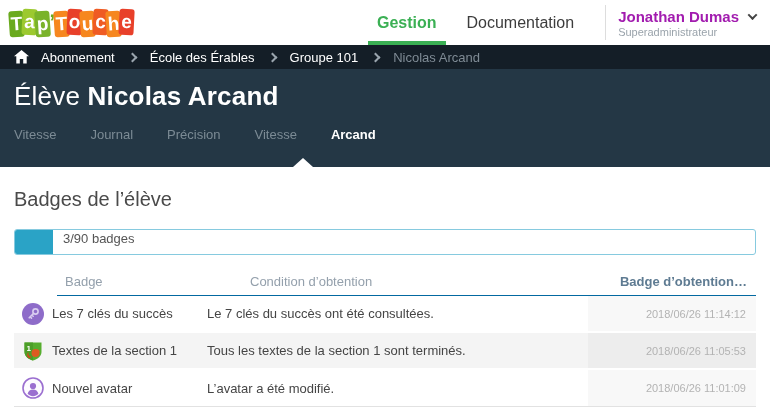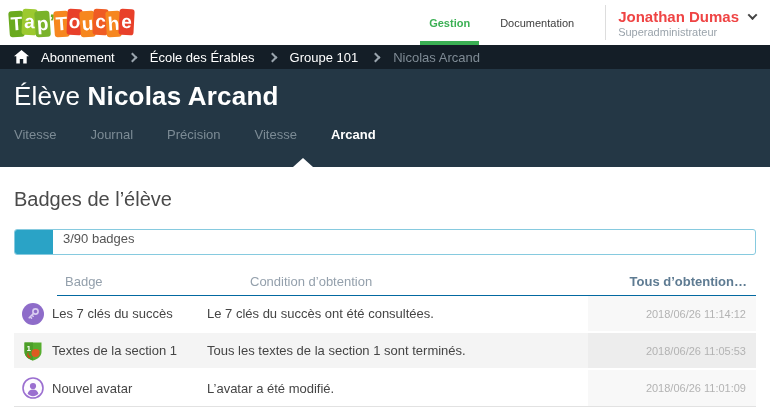--- a/index.html
+++ b/index.html
@@ -10,29 +10,29 @@
   .topbar { height:45px; display:flex; align-items:stretch; background:#fff; }
   .logo { display:flex; align-items:center; margin-left:10px; cursor:pointer; }
   .logo .tile { display:inline-block; color:#fff; font-weight:bold; font-size:19px;
                 line-height:26px; min-width:15px; text-align:center; border-radius:3px;
                 margin:0 -1px; padding:0 1px; }
   .logo .tile:nth-child(odd)  { transform:rotate(-4deg) translateY(1px); }
   .logo .tile:nth-child(even) { transform:rotate(3deg)  translateY(-1px); }
   .logo .apos { background:transparent !important; min-width:6px; font-size:21px; }
   .spacer { flex:1; }
   .nav-item { position:relative; display:flex; align-items:center; padding:0 15px;
-              font-size:11px; color:#3c3c3c; cursor:pointer; }
+              font-size:16px; color:#3c3c3c; cursor:pointer; }
   .nav-item.active { color:#3bb054; font-weight:bold; }
   .nav-item.active::after { content:""; position:absolute; left:6px; right:6px; bottom:0;
                             height:4px; background:#3bb054; }
   .topbar-divider { width:1px; background:#ddd; margin:5px 12px 5px 16px; }
   .user { display:flex; flex-direction:column; justify-content:center;
           margin-right:14px; cursor:pointer; min-width:128px; }
   .user-name-row { display:flex; align-items:center; gap:10px; }
-  .user-name { font-size:15px; font-weight:bold; color:#ef4444; }
+  .user-name { font-size:15px; font-weight:bold; color:#a21caf; }
   .chev-down { width:7px; height:7px; border-right:2px solid #444; border-bottom:2px solid #444;
                transform:rotate(45deg) translate(-1px,-1px); }
   .user-role { font-size:11px; color:#9aa3ab; margin-top:1px; }
 
   
   .breadcrumb { height:24px; background:#141e27; display:flex; align-items:center;
                 padding:0 14px; gap:12px; }
   .home-icon { display:flex; cursor:pointer; }
   .crumb { font-size:13px; color:#fff; cursor:pointer; white-space:nowrap; }
   .crumb.current { color:#7f8b95; cursor:default; }
@@ -141,21 +141,21 @@
 
   <div class="progress">
     <div class="progress-fill"></div>
     <span class="progress-label">3/90 badges</span>
   </div>
 
   <div class="table">
     <div class="thead">
       <span class="th th-badge">Badge</span>
       <span class="th">Condition d’obtention</span>
-      <span class="th th-date"><span>Tous d’obtention</span><span class="sort-suffix">…</span></span>
+      <span class="th th-date"><span>Badge d’obtention</span><span class="sort-suffix">…</span></span>
     </div>
 
     <div class="trow">
       <span class="cell-badge">
         <svg class="badge-ic" viewBox="0 0 22 22">
           <circle cx="11" cy="11" r="11" fill="#8e6cc9"></circle>
           <circle cx="13.5" cy="8.5" r="2.6" fill="none" stroke="#d9cdf0" stroke-width="1.6"></circle>
           <path d="M11.6 10.4 L7.2 14.8 M8.2 13.8 l1.3 1.3 M10 12 l1.2 1.2" stroke="#d9cdf0" stroke-width="1.6" fill="none" stroke-linecap="round"></path>
         </svg>
         <span class="badge-name">Les 7 clés du succès</span>

